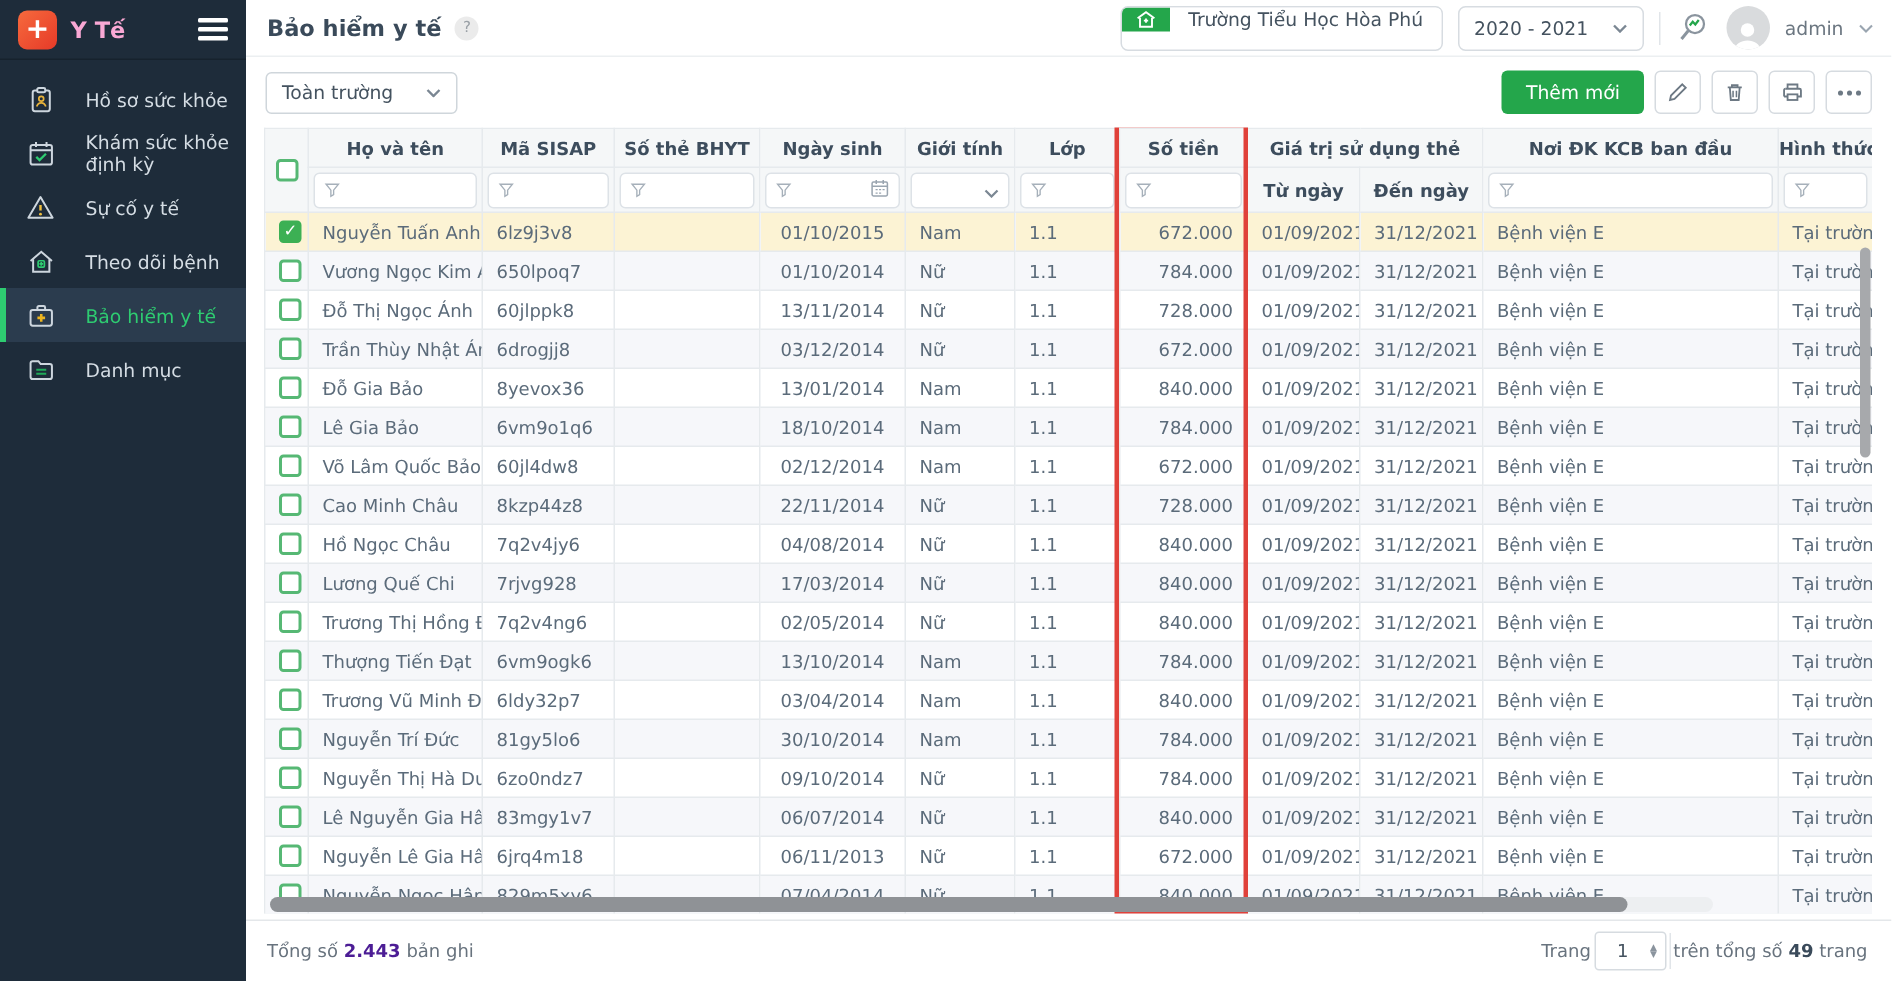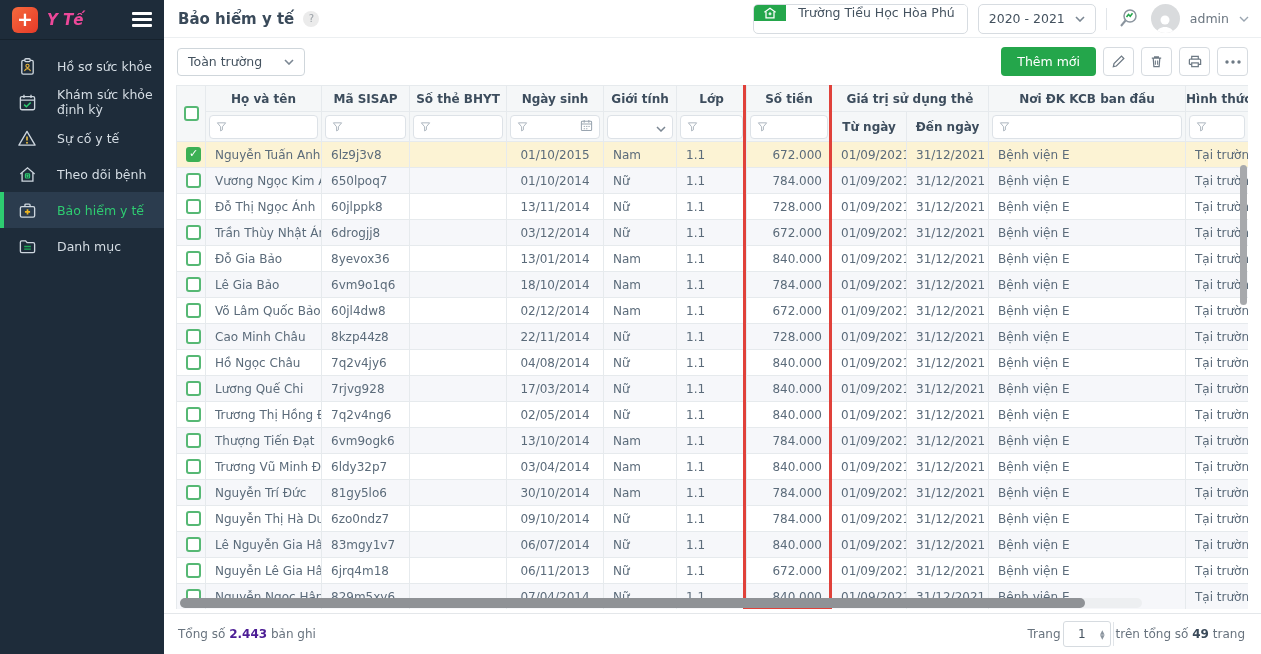--- a/index.html
+++ b/index.html
@@ -3,39 +3,39 @@
 <meta charset="utf-8">
 <style>
   * { margin:0; padding:0; box-sizing:border-box; }
   html,body { width:1261px; height:654px; overflow:hidden; font-family:"DejaVu Sans","Liberation Sans",sans-serif; background:#fff; }
   .app { display:flex; width:1261px; height:654px; }
 
   
   .sidebar { width:164px; height:654px; background:#1e2c3a; flex:0 0 164px; color:#d5dde4; }
   .sb-head { height:40px; display:flex; align-items:center; padding:0 12px; border-bottom:1px solid #16222d; }
   .logo { width:26px; height:26px; border-radius:6px; background:linear-gradient(135deg,#f66a3d,#e63a28); color:#fff; display:flex; align-items:center; justify-content:center; font-size:19px; font-weight:bold; line-height:1; }
-  .app-name { font-size:15px; font-weight:bold; color:#ec4899; margin-left:9px; flex:1;font-style:italic; }
+  .app-name { font-size:15px; font-weight:bold; color:#f9a8d4; margin-left:9px; flex:1; }
   .hamburger { width:20px; cursor:pointer; }
   .hamburger span { display:block; height:2.5px; background:#fff; margin:3.5px 0; border-radius:1px; }
   .sb-nav { padding-top:8px; }
   .sb-item { height:36px; display:flex; align-items:center; padding-left:13px; gap:20px; font-size:12.5px; cursor:pointer; border-left:4px solid transparent; }
   .sb-item .ic { width:20px; height:20px; flex:0 0 20px; display:flex; align-items:center; justify-content:center; }
   .sb-item.active { background:#2b3c4e; border-left-color:#2ecc71; color:#2ecc71; }
 
   
   .main { flex:1; display:flex; flex-direction:column; background:#fff; min-width:0; }
   .topbar { height:38px; display:flex; align-items:center; justify-content:space-between; padding:0 12px 0 14px; border-bottom:1px solid #eceff1; }
   .tleft { display:flex; align-items:center; gap:9px; }
   .page-title { font-size:15px; font-weight:bold; color:#3a4a5a; }
   .help { width:16px; height:16px; border-radius:50%; background:#ebebeb; color:#9aa0a6; font-size:10px; display:flex; align-items:center; justify-content:center; cursor:pointer; }
   .tright { display:flex; align-items:center; gap:10px; }
   .school-chip { display:flex; align-items:flex-start; border:1px solid #d7dce1; border-radius:5px; overflow:hidden; height:30px; cursor:pointer; }
   .school-ic { width:32px; background:#24a64b; display:flex; align-items:center; justify-content:center; }
   .school-label { display:flex; align-items:center; padding:0 12px; font-size:12.5px; color:#44525f; background:#fff; }
-  .year-select { height:30px; border:1px solid #d7dce1; border-radius:5px; display:flex; align-items:center; gap:10px; padding:0 10px; font-size:12.5px; color:#44525f; cursor:pointer; }
+  .year-select { height:30px; border:1px solid #d7dce1; border-radius:5px; display:flex; align-items:center; gap:16px; padding:0 10px; font-size:12.5px; color:#44525f; cursor:pointer; }
   .vdiv { width:1px; height:22px; background:#e1e5e9; }
   .icwrap { display:flex; align-items:center; cursor:pointer; }
   .avatar { width:29px; height:29px; border-radius:50%; background:#d9dbdd; display:flex; align-items:flex-end; justify-content:center; overflow:hidden; cursor:pointer; }
   .user { font-size:12.5px; color:#6b7680; cursor:pointer; }
 
   .toolbar { height:47px; display:flex; align-items:center; justify-content:space-between; padding:0 13px;gap:14px; }
   .scope { width:128px; height:28px; border:1px solid #cfd6db; border-radius:4px; display:flex; align-items:center; justify-content:space-between; padding:0 10px; font-size:12.5px; color:#44525f; cursor:pointer; }
   .actions { display:flex; align-items:center; gap:7px; }
   .btn-primary { height:29px; padding:0 16px; background:#24a64b; border:none; border-radius:4px; color:#fff; font-size:12.5px; font-family:inherit; cursor:pointer; }
   .icon-btn { width:31px; height:29px; background:#fff; border:1px solid #d6dbe0; border-radius:4px; display:flex; align-items:center; justify-content:center; cursor:pointer; }

